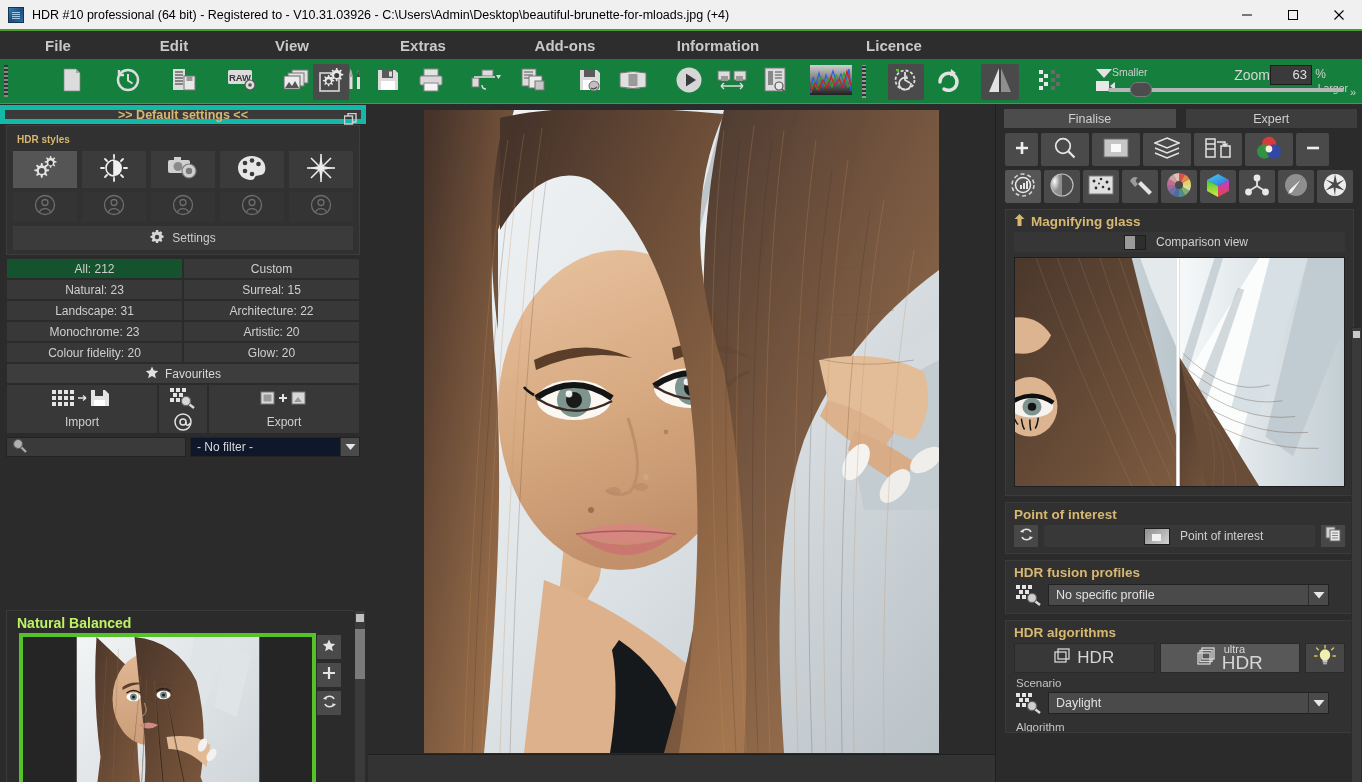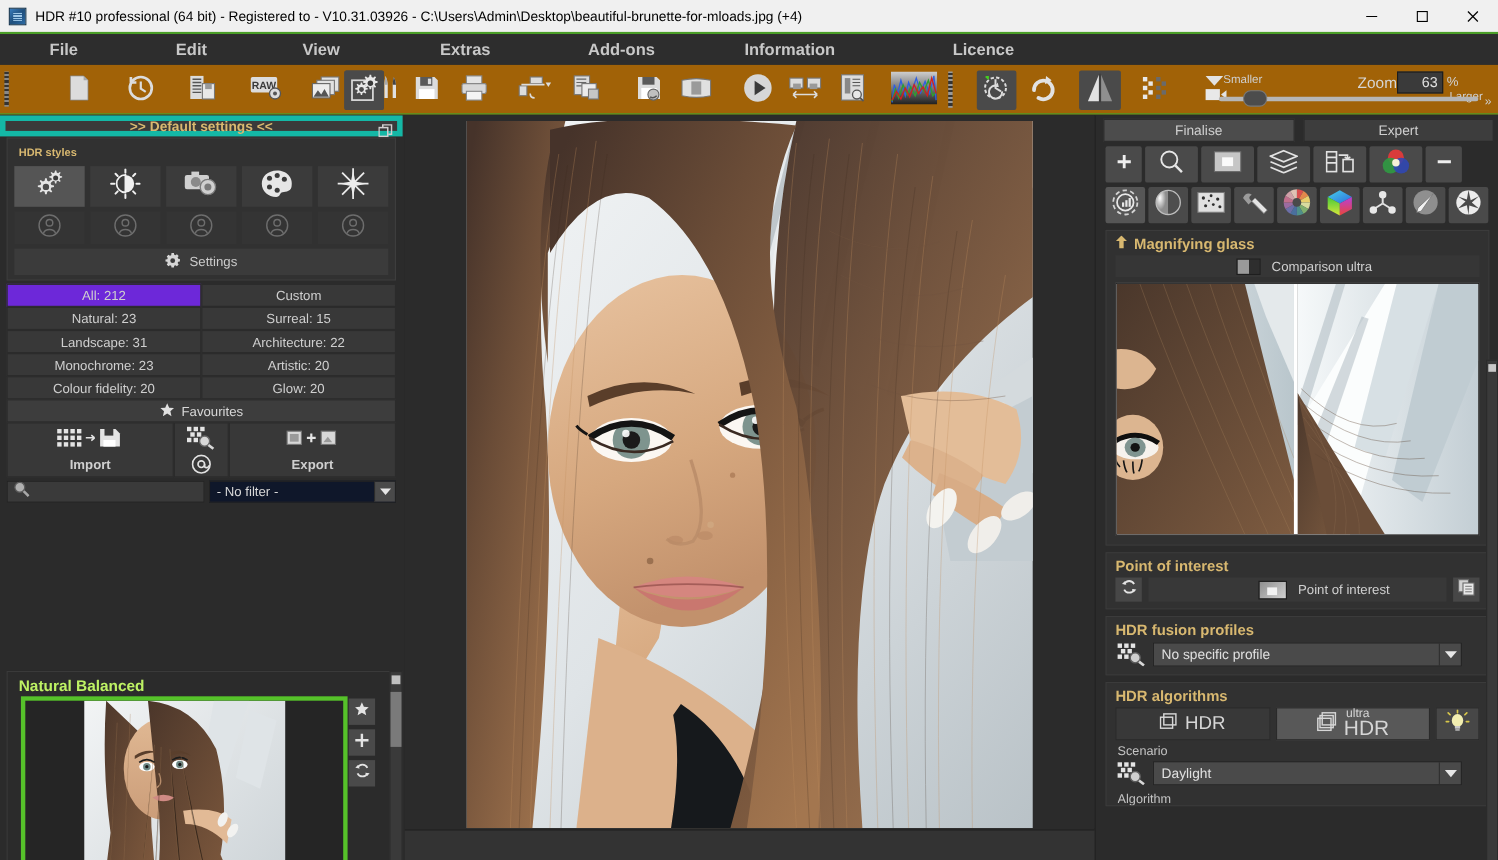--- a/index.html
+++ b/index.html
@@ -47,21 +47,21 @@
     display: flex; align-items: center;
   }
   .menu-item {
     font-size: 15px; font-weight: bold; color: #c8c8c8;
     text-align: center; cursor: default; white-space: nowrap;
   }
 
   
   .toolbar {
     position: absolute; top: 59px; left: 0; width: 1362px; height: 45px;
-    background: #a16207;
+    background: #15803d;
     border-bottom: 1px solid #4a9e27;
   }
   .grip {
     position: absolute; left: 4px; top: 6px; width: 4px; height: 32px;
     background: repeating-linear-gradient(0deg, #888 0px, #888 2px, #333 2px, #333 4px);
   }
   .tb-btn {
     position: absolute; top: 5px; width: 36px; height: 36px;
     display: flex; align-items: center; justify-content: center;
     border-radius: 2px;
@@ -125,27 +125,27 @@
   }
   .settings-btn span { font-size:12px; color:#cccccc; }
 
   .cats { margin-top:3px; }
   .cat-row { display:flex; }
   .cat-btn {
     width:50%; height:21px; background:#383838; border:1px solid #2b2b2b;
     display:flex; align-items:center; justify-content:center;
     font-size:12px; color:#cfcfcf;
   }
-  .cat-btn.sel { background:#6d28d9; }
+  .cat-btn.sel { background:#14532d; }
   .fav-btn {
     height:21px; background:#3d3d3d; border:1px solid #2b2b2b;
     display:flex; align-items:center; justify-content:center; gap:6px;
     font-size:12px; color:#d8d8d8;
   }
-  .ie-row { display:flex;font-weight:bold; }
+  .ie-row { display:flex; }
   .ie-col { border:1px solid #2b2b2b; background:#383838; }
   .ie-icon { height:26px; display:flex; align-items:center; justify-content:center; }
   .ie-lbl { height:22px; display:flex; align-items:center; justify-content:center;
             font-size:12px; color:#cfcfcf; }
 
   .filter-row { display:flex; margin-top:3px; gap:4px; }
   .search-field {
     flex:1; height:20px; background:#3a3a3a; border:1px solid #232323;
     display:flex; align-items:center; padding-left:5px;
   }
@@ -1297,21 +1297,21 @@
 
   <div class="sect">
     <div class="sect-title">
       <span><svg width="11" height="12" viewBox="0 0 11 12">
             <path d="M5.5 0 L10.5 5 H7.5 V12 H3.5 V5 H0.5 Z" fill="#d8b870"></path>
           </svg></span>
       <span>Magnifying glass</span>
     </div>
     <div class="cmp-row">
       <span class="cmp-box"></span>
-      <span class="cmp-lbl">Comparison ultra</span>
+      <span class="cmp-lbl">Comparison view</span>
     </div>
     <div class="mag-img">
       <svg width="100%" height="100%" viewBox="0 0 310 230" preserveAspectRatio="none">
         <defs>
           <linearGradient id="mwall" x1="0" y1="0" x2="1" y2="0">
               <stop offset="0" stop-color="#eef2f4"></stop>
               <stop offset="1" stop-color="#b9c6cc"></stop>
             </linearGradient>
           <linearGradient id="mhair" x1="0" y1="0" x2="1" y2="1">
               <stop offset="0" stop-color="#4a372b"></stop>

